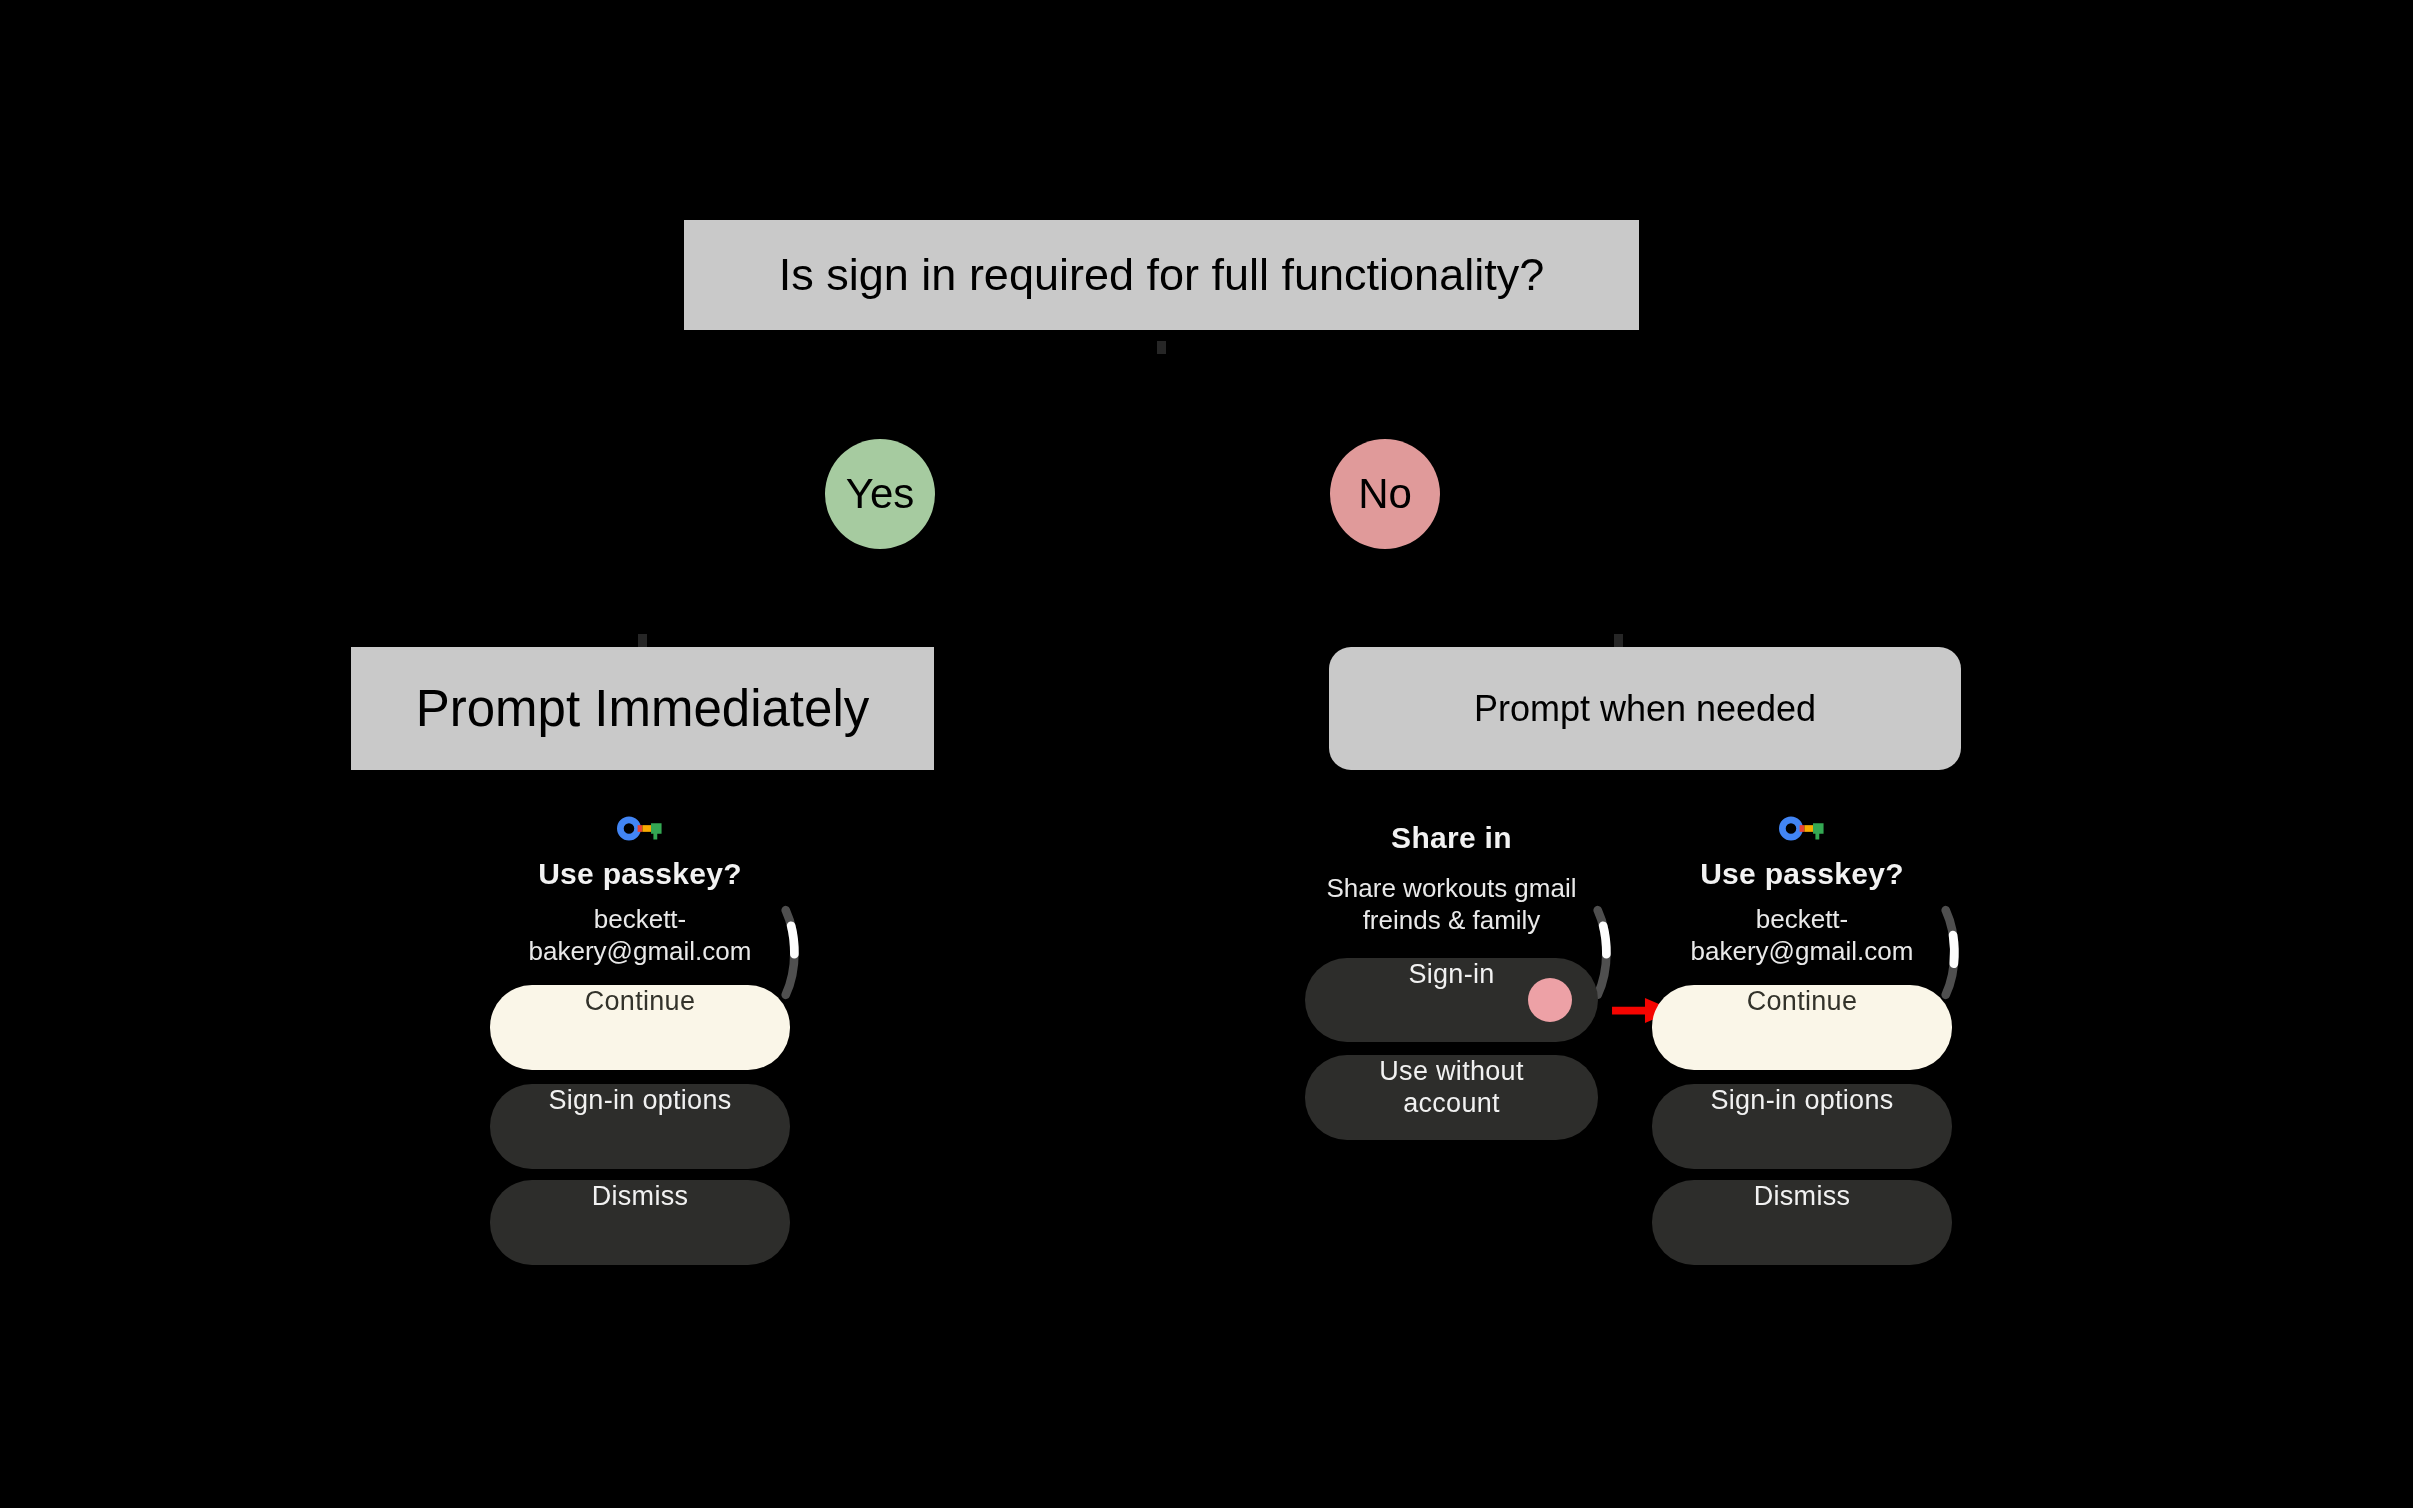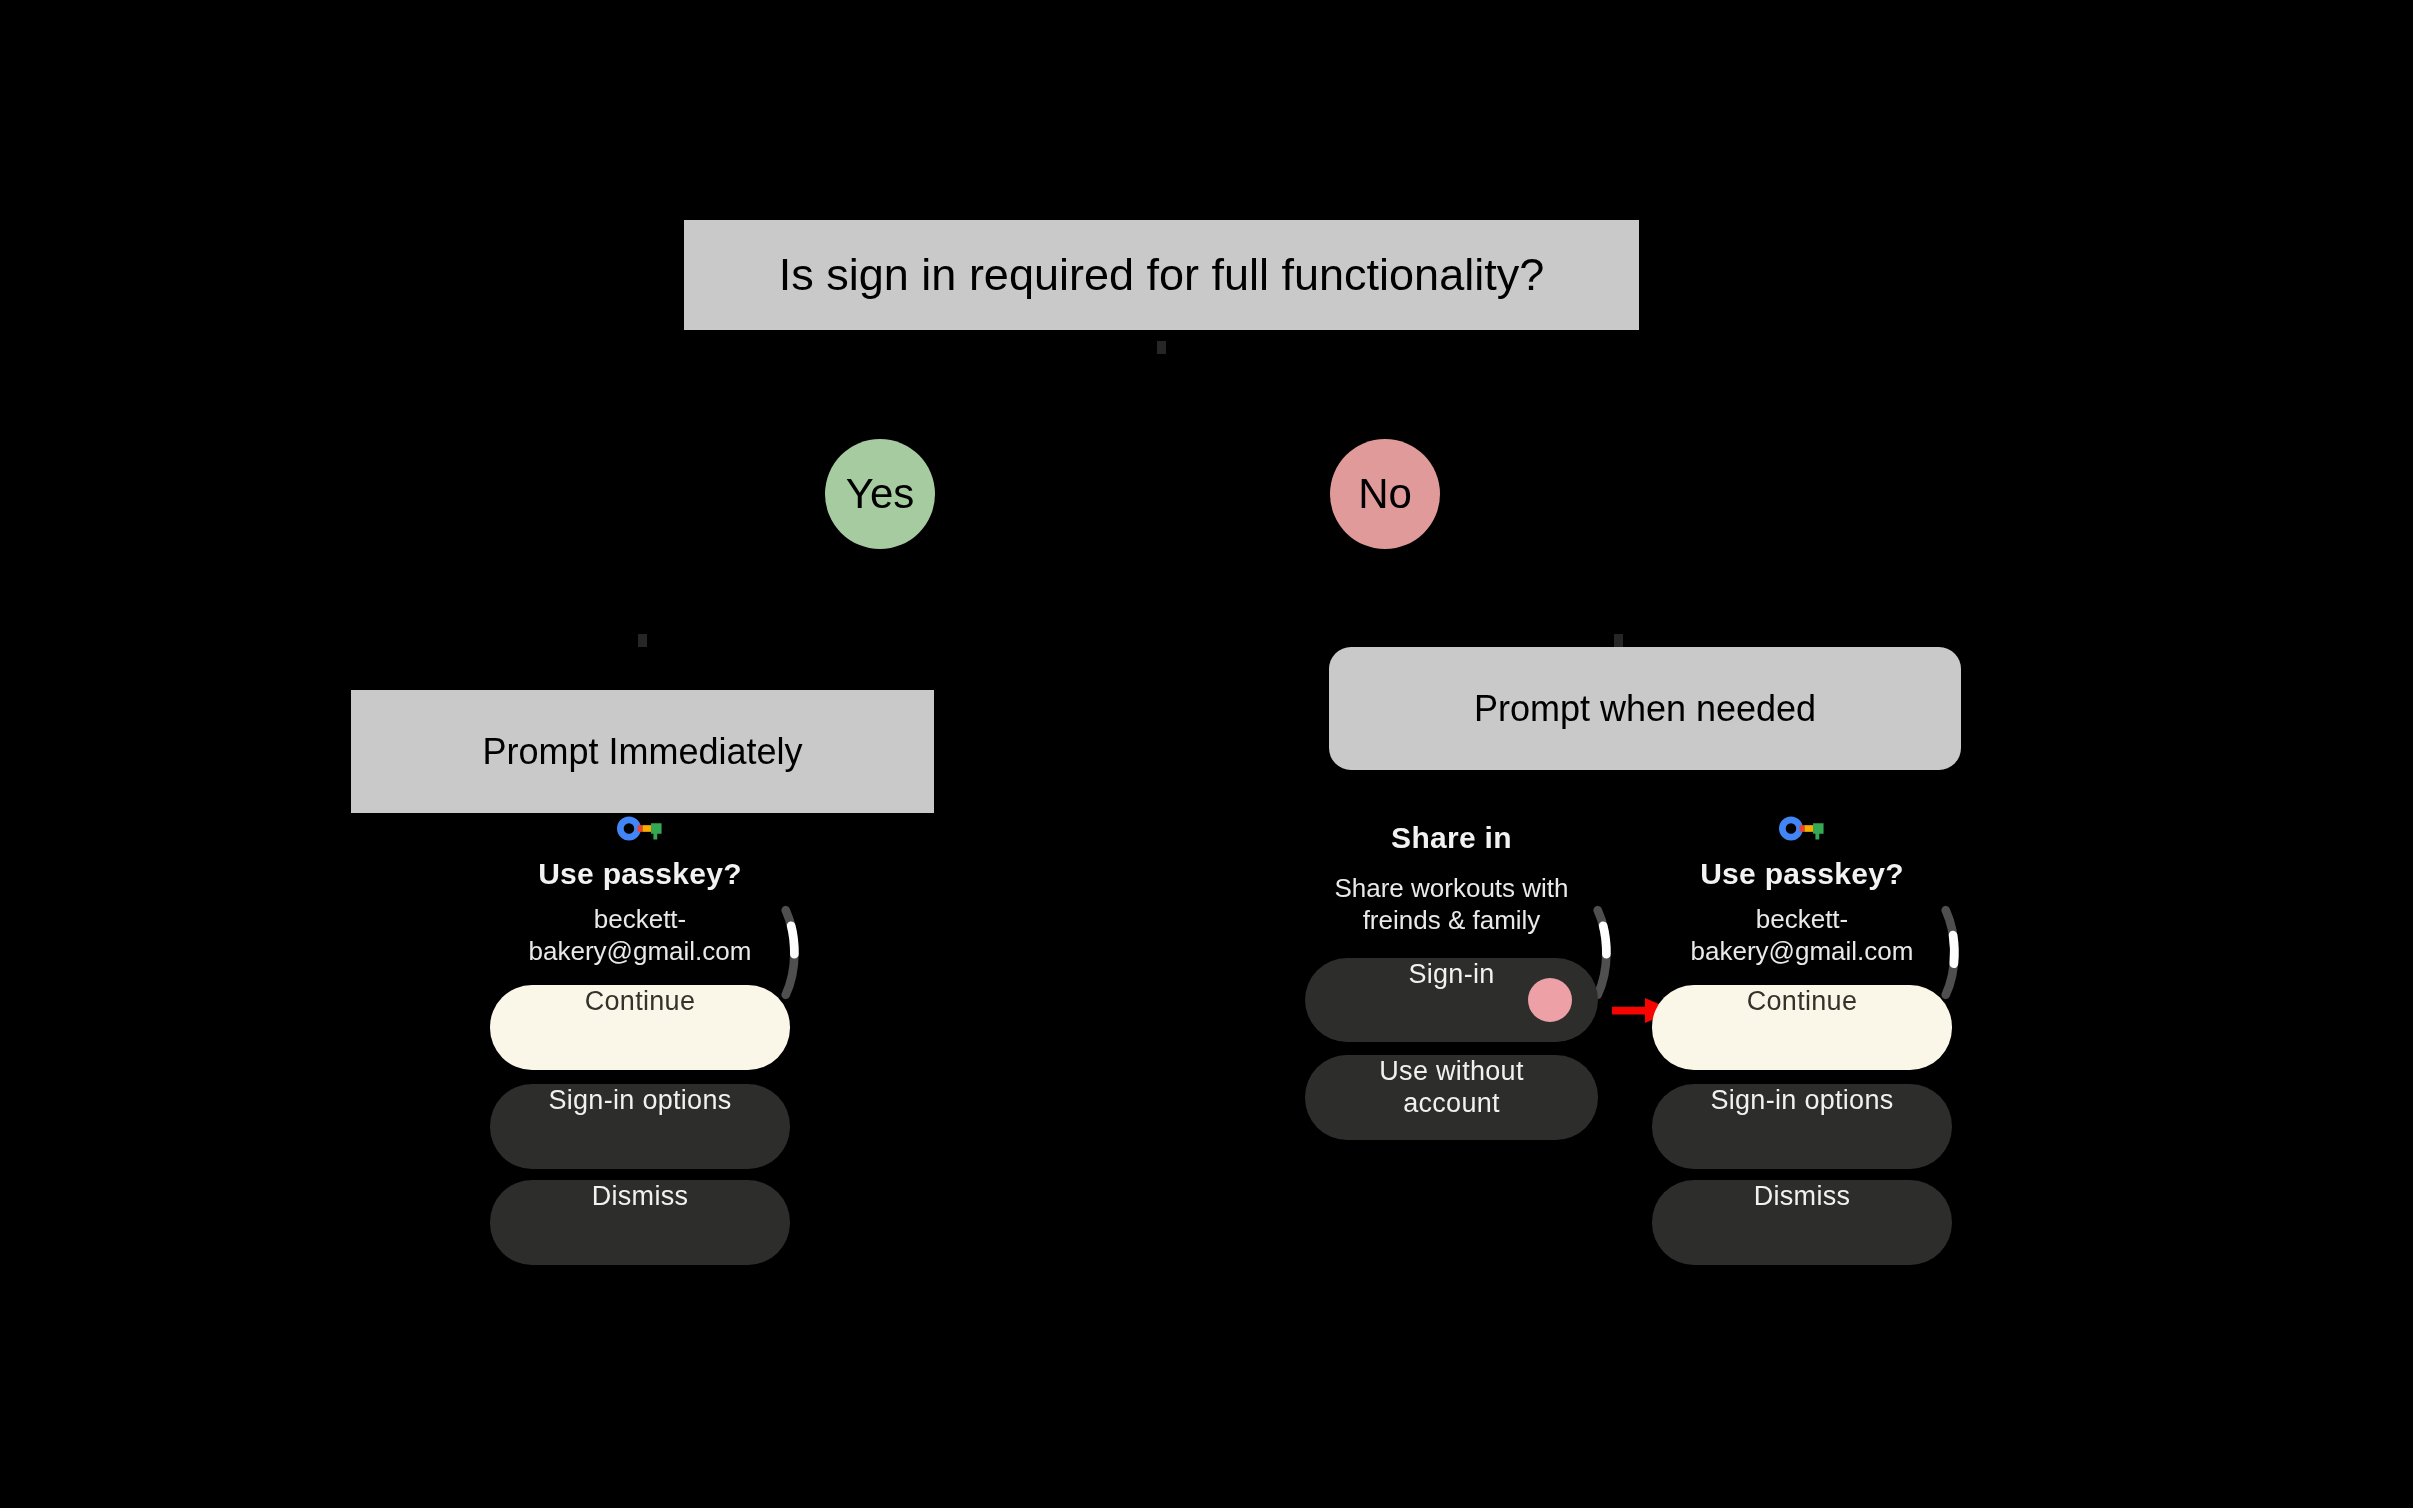--- a/index.html
+++ b/index.html
@@ -7,21 +7,21 @@
     position:relative; width:2414px; height:1508px; background:var(--background,#000);
     overflow:hidden; font-family:"Liberation Sans","DejaVu Sans",sans-serif;
   }
 
   
   .gray-box {
     position:absolute; background:var(--box-gray,#c9c9c9); color:#000;
     display:flex; align-items:center; justify-content:center; text-align:center;
   }
   .question-box { left:684px; top:220px; width:955px; height:110px; font-size:45px; }
-  .outcome-left  { left:351px;  top:647px; width:583px; height:123px; font-size:36px;margin-top:43px; }
+  .outcome-left  { left:351px;  top:647px; width:583px; height:123px; font-size:51px; }
   .outcome-right { left:1329px; top:647px; width:632px; height:123px; font-size:36px;border-radius:22px; }
 
   
   .stub { position:absolute; width:8.7px; height:12.6px; background:#262626; }
   .stub-q { left:1157px; top:341px; }
   .stub-l { left:638px;  top:634px; }
   .stub-r { left:1614px; top:634px; }
 
   
   .node {
@@ -124,21 +124,21 @@
       <span>Sign-in options</span>
     </button>
     <button class="pill pill-dark w311 btn-dismiss">
       <span>Dismiss</span>
     </button>
   </div>
 
   <div class="watch watch-signin">
     <div class="screen-title">Share in</div>
     <div class="screen-sub">
-      <span>Share workouts with</span>
+      <span>Share workouts gmail</span>
       <span>freinds &amp; family</span>
     </div>
     <svg class="scroll-arc arc-s" width="25" height="95" viewBox="0 0 26 98">
       <path d="M7,5 C19,31 19,67 7,93" fill="none" stroke="#4f4f4f" stroke-width="9" stroke-linecap="round" pathLength="100"></path>
       <path d="M7,5 C19,31 19,67 7,93" fill="none" stroke="#fdfdfd" stroke-width="9" stroke-linecap="round" pathLength="100" stroke-dasharray="33 67" stroke-dashoffset="-19"></path>
     </svg>
     <button class="pill pill-dark w303 btn-signin">
       <span>Sign-in</span>
       <span class="tap-dot"></span>
     </button>

